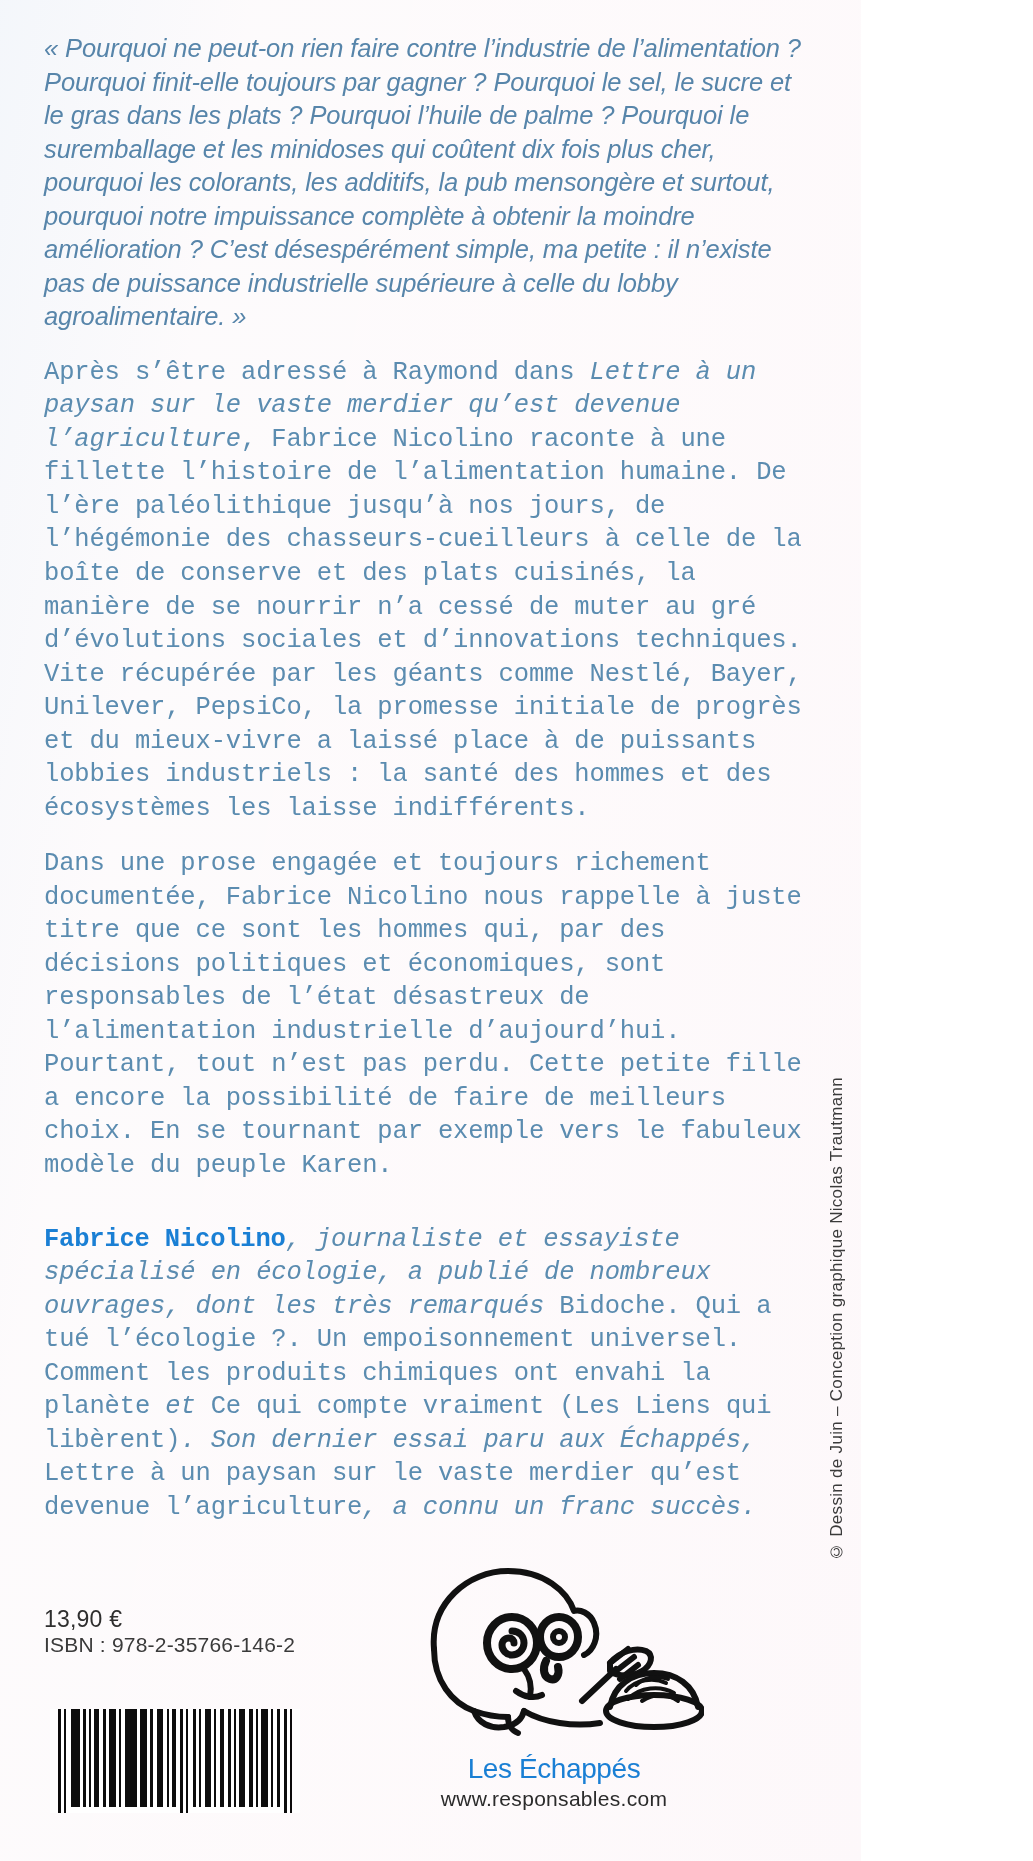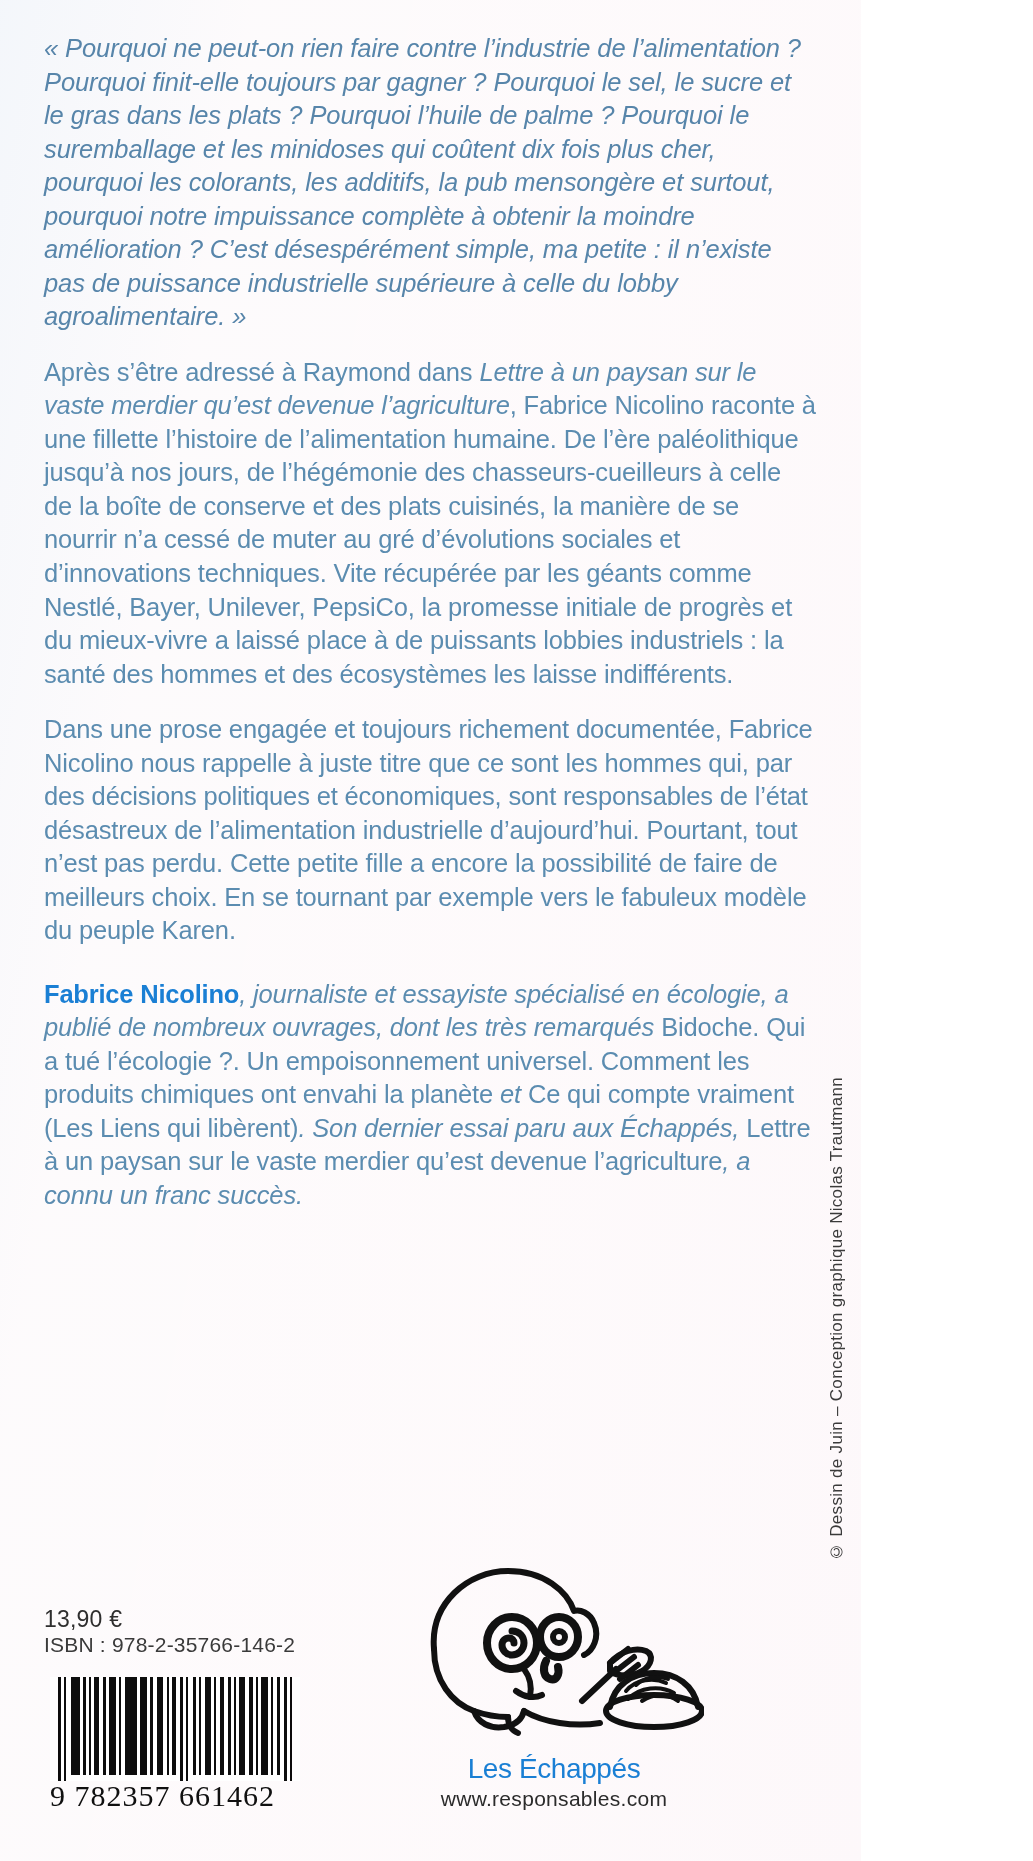--- a/index.html
+++ b/index.html
@@ -32,38 +32,38 @@
     box-sizing: border-box;
     width: 860px;
   }
 
   
   .blurb-text {
     color: #5b8cb0;
     font-size: 25.5px;
     line-height: 1.315;
     letter-spacing: -0.15px;
-    font-family: Liberation Sans, sans-serif;
+    font-family: Liberation Mono, monospace;
   }
   .quote-block {
     font-style: italic;
     color: #5785aa;
     font-size: 25.5px;
     line-height: 1.315;
     letter-spacing: -0.1px;
     margin: 0 0 22px 0;
   }
   .para {
     margin: 0 0 22px 0;
   }
   em.it {
     font-style: italic;
   }
   .bio {
-    margin-top: 30px;
+    margin-top: 40px;
     font-style: italic;
   }
   .bio .roman {
     font-style: normal;
   }
   .author-name {
     font-style: normal;
     font-weight: bold;
     color: #1a7fd4;
     letter-spacing: -0.2px;
@@ -214,21 +214,20 @@
           <rect x="189" y="0" width="6" height="98"></rect>
           <rect x="199" y="0" width="4" height="98"></rect>
           <rect x="206" y="0" width="2" height="98"></rect>
           <rect x="211" y="0" width="7" height="98"></rect>
           <rect x="221" y="0" width="2" height="98"></rect>
           <rect x="227" y="0" width="3" height="98"></rect>
           <rect x="234" y="0" width="3" height="104"></rect>
           <rect x="240" y="0" width="2" height="104"></rect>
         </g>
       </svg>
-      <div class="barcode-digits">9 782357 661462</div>
     </div>
 
     <div class="publisher">
       <svg class="skull-art" width="300" height="200" viewBox="0 0 300 200">
         <g fill="none" stroke="#111111" stroke-width="6" stroke-linecap="round" stroke-linejoin="round">
 
           <path d="M30 98 C26 52 64 20 104 20 C140 20 163 40 170 60 C176 58 186 62 190 72 C196 86 189 100 180 104"></path>
           <path d="M30 98 C30 130 48 152 70 160 C84 165 96 166 104 166"></path>
 
           <path d="M70 160 C74 172 86 178 100 176 C112 174 118 168 120 160"></path>

